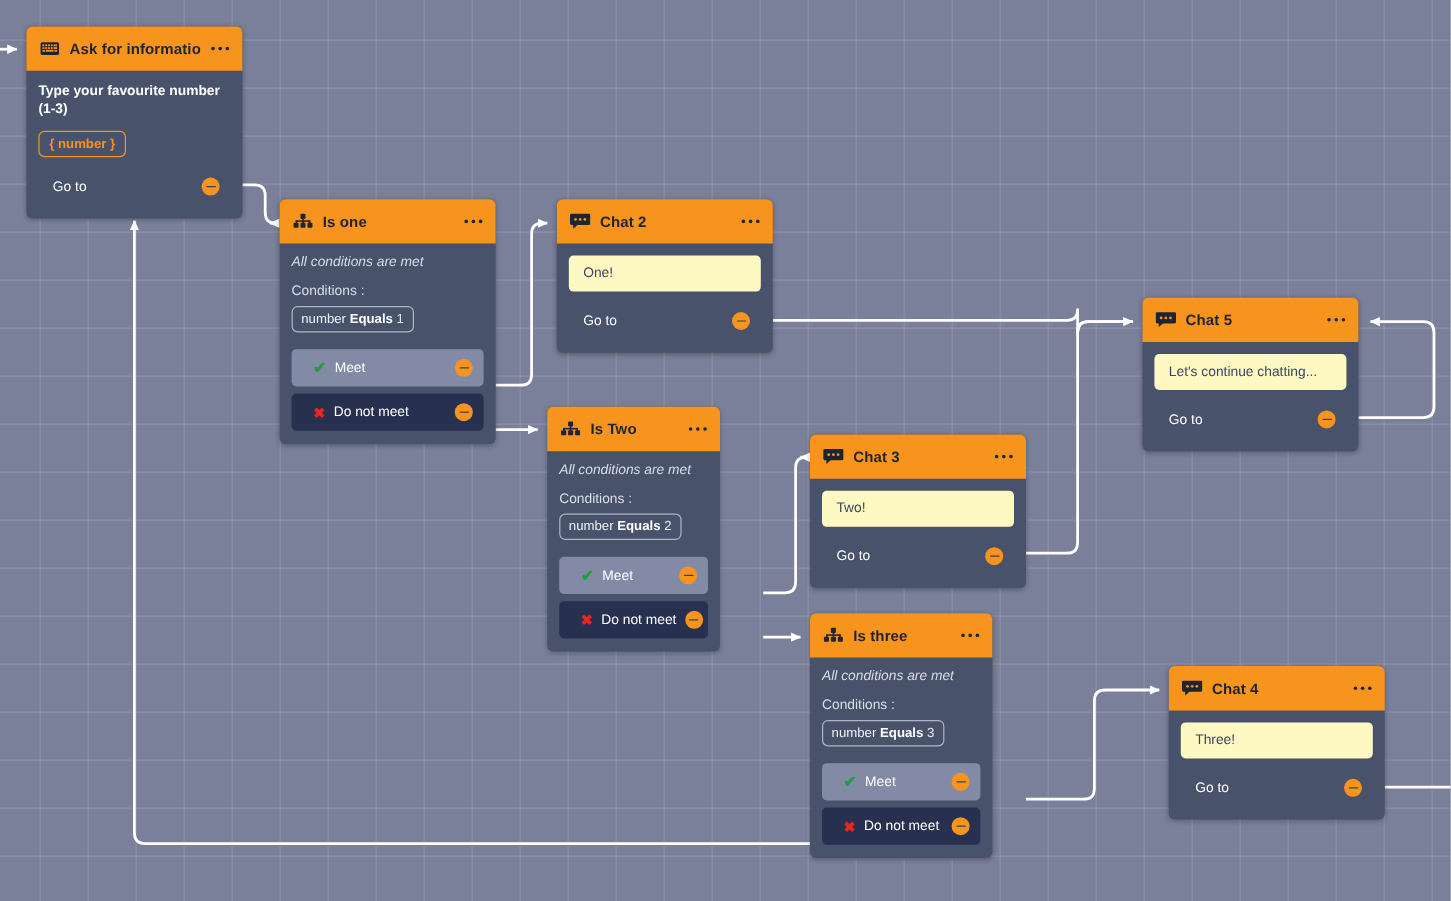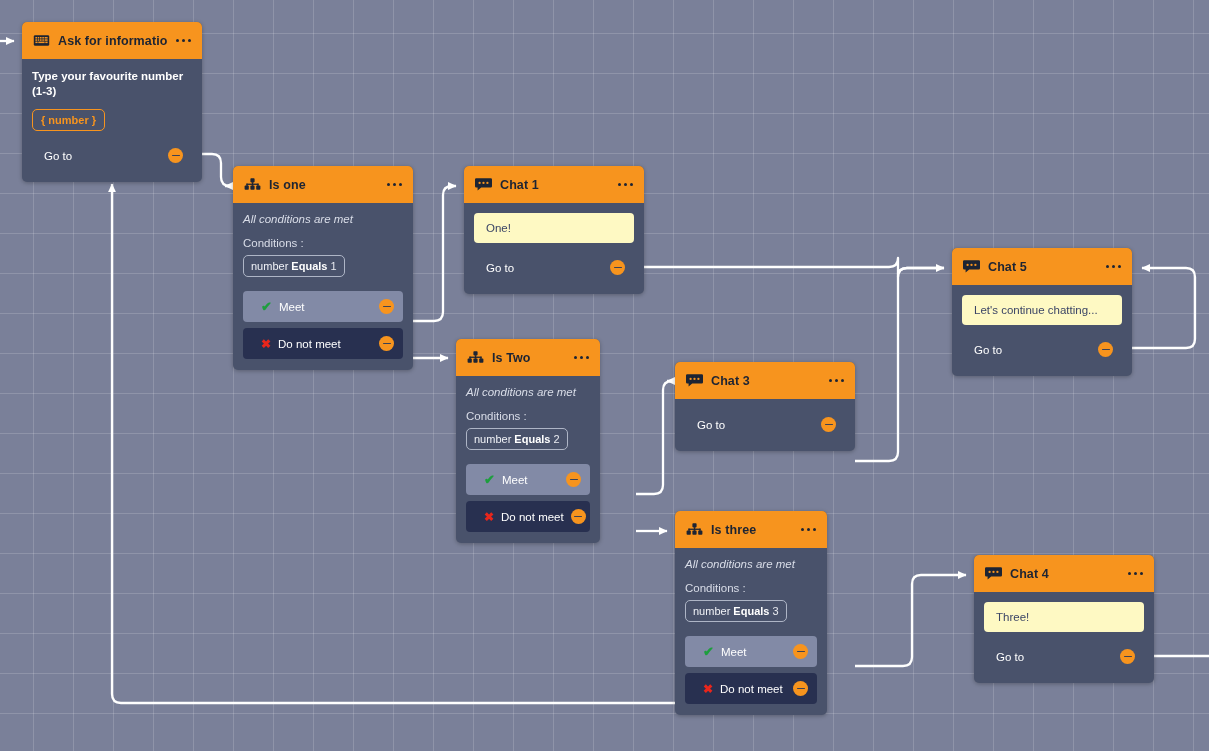--- a/index.html
+++ b/index.html
@@ -285,21 +285,21 @@
       <span class="hdr-icon">
         <svg width="17" height="15" viewBox="0 0 17 15">
           <path d="M1.2,1.2 H15.8 A1.2,1.2 0 0 1 17,2.4 V9.3 A1.2,1.2 0 0 1 15.8,10.5 H6.2 L2.6,13.6 V10.5 H1.2 A1.2,1.2 0 0 1 0,9.3 V2.4 A1.2,1.2 0 0 1 1.2,1.2 Z" fill="#1d2433"></path>
           <g fill="#f7941e">
             <circle cx="4.6" cy="5.9" r="1.15"></circle>
               <circle cx="8.5" cy="5.9" r="1.15"></circle>
               <circle cx="12.4" cy="5.9" r="1.15"></circle>
           </g>
         </svg>
       </span>
-      <span class="node-title">Chat 1</span>
+      <span class="node-title">Chat 2</span>
       <span class="dots">
           <i></i>
           <i></i>
           <i></i>
         </span>
     </div>
     <div class="node-body">
       <div class="msg-box">One!</div>
       <div class="row row-goto">
         <span class="row-label">Go to</span>
@@ -363,20 +363,21 @@
         </svg>
       </span>
       <span class="node-title">Chat 3</span>
       <span class="dots">
           <i></i>
           <i></i>
           <i></i>
         </span>
     </div>
     <div class="node-body">
+      <div class="msg-box">Two!</div>
       <div class="row row-goto">
         <span class="row-label">Go to</span>
         <span class="minus"></span>
       </div>
     </div>
   </div>
 
   <div class="node" id="node-isthree">
     <div class="node-header">
       <span class="hdr-icon">

